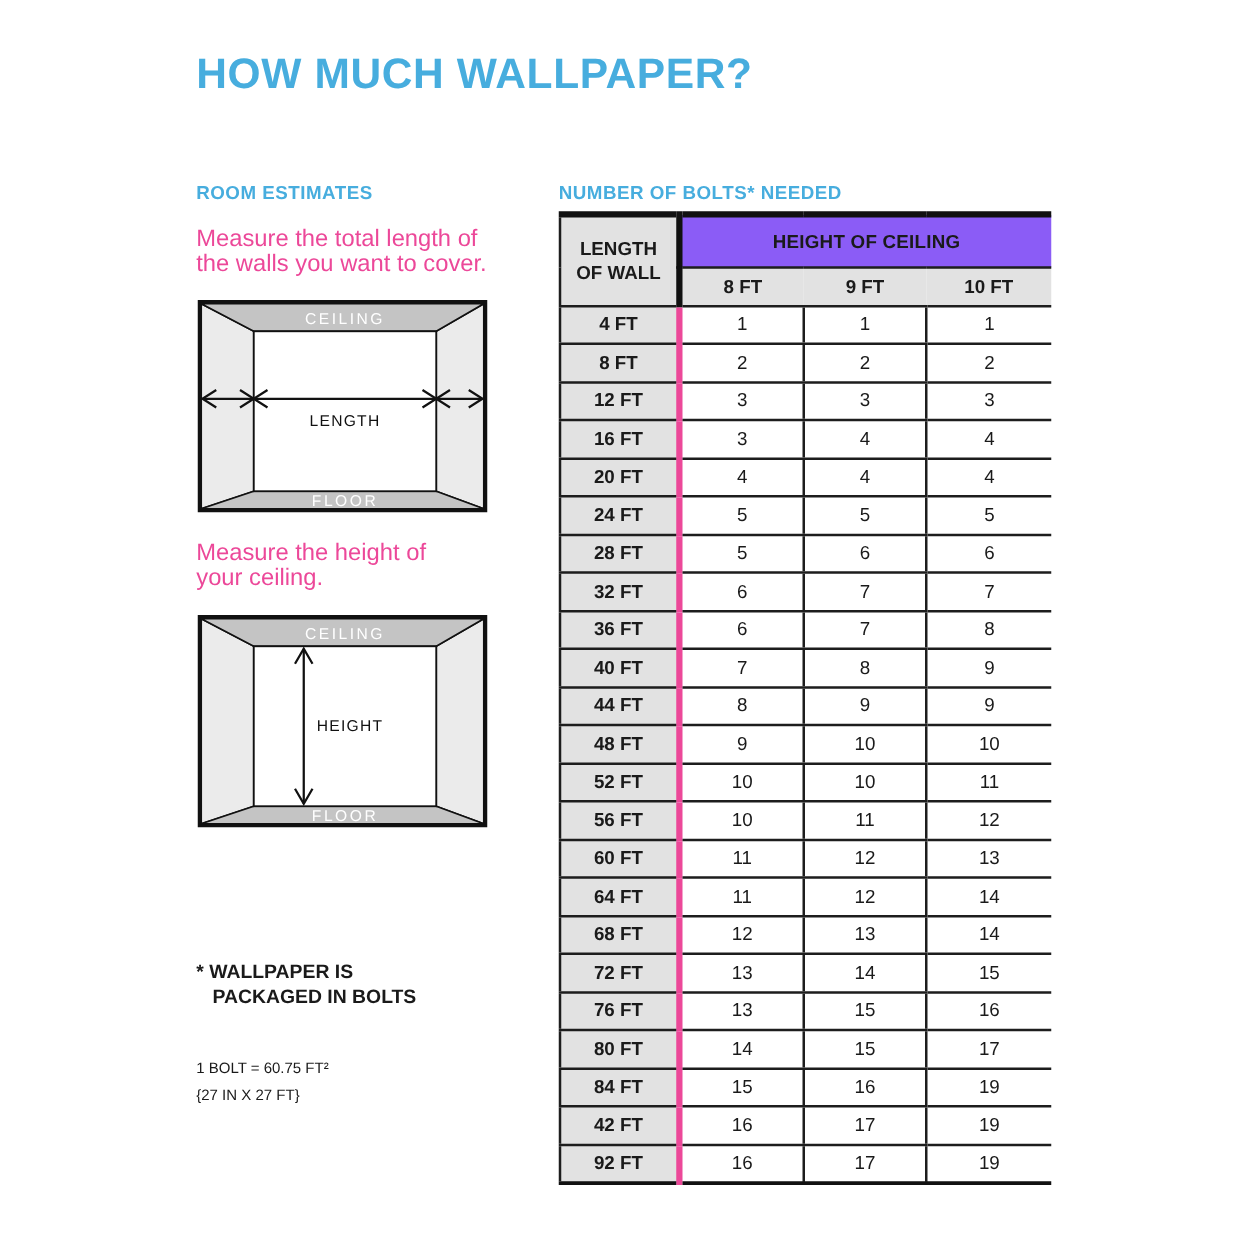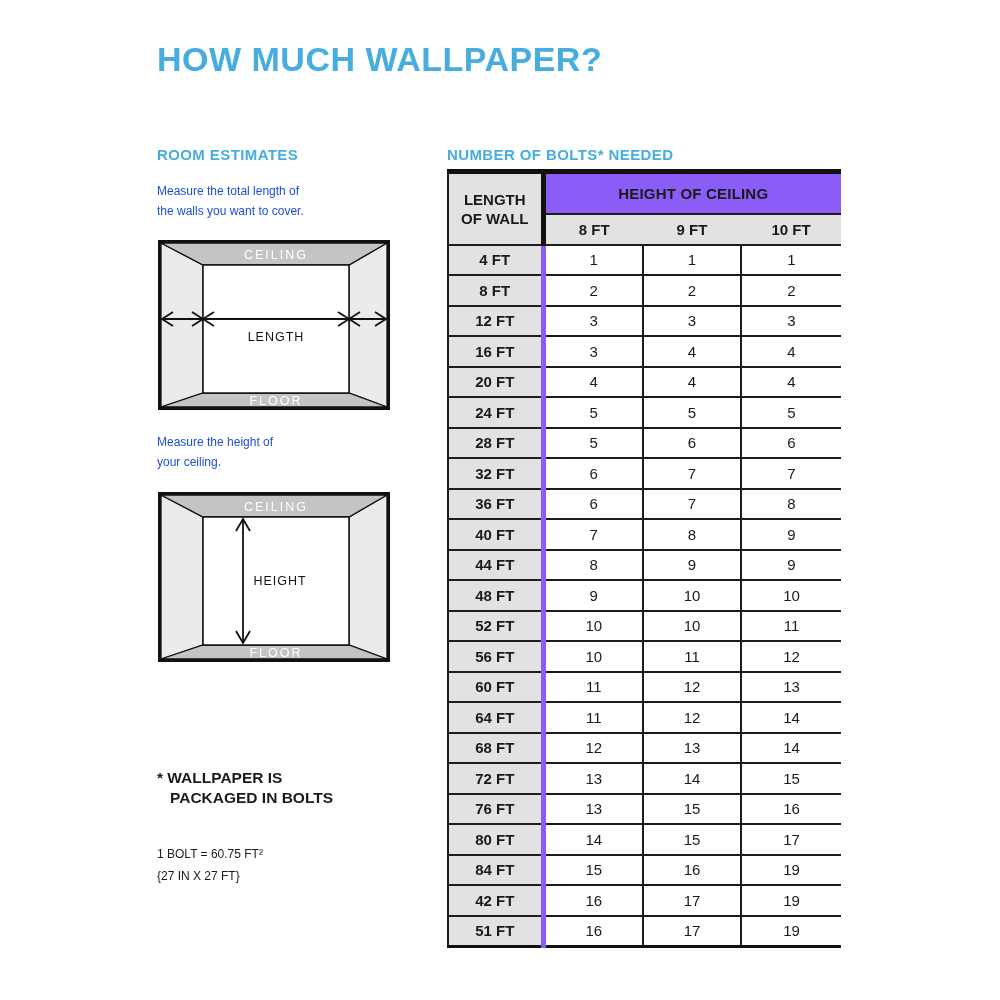--- a/index.html
+++ b/index.html
@@ -24,24 +24,24 @@
   .section-heading {
     font-size: 15px;
     font-weight: bold;
     letter-spacing: 0.4px;
     color: #47ADDE;
   }
   .left-heading { position: absolute; left: 157px; top: 146px; }
   .para {
     position: absolute;
     left: 157px;
-    font-size: 12px;
+    font-size: 19px;
     line-height: 19.5px;
     white-space: pre-line;
-    color: #1d4ed8;
+    color: #ec4899;
   }
   .para-1 { top: 182px; }
   .para-2 { top: 433px; }
   .para-3 { top: 684px; }
   .diagram { position: absolute; left: 158px; width: 232px; height: 170px; }
   .diagram-1 { top: 240px; }
   .diagram-2 { top: 492px; }
   .footnote {
     position: absolute;
     left: 157px;
@@ -97,21 +97,21 @@
   }
   tr.sub-row th {
     background: #E2E2E2;
     border-bottom: 2px solid #1d1d1d;
     height: 31px;
     font-weight: bold;
   }
   tbody td { height: 30.5px; border-bottom: 2px solid #1d1d1d; }
   tbody td.wall {
     background: #E2E2E2;
-    border-right: 5px solid #8b5cf6;
+    border-right: 5px solid #ec4899;
     font-weight: bold;
   }
   tbody td.v-sep { border-left: 2px solid #1d1d1d; }
   svg text { font-family: "Liberation Sans", "DejaVu Sans", sans-serif; }
 </style>
 </head>
 <body>
 
 <div class="page">
 
@@ -323,21 +323,21 @@
             <td class="v-sep">16</td>
             <td class="v-sep">19</td>
           </tr>
           <tr>
             <td class="wall">42 FT</td>
             <td>16</td>
             <td class="v-sep">17</td>
             <td class="v-sep">19</td>
           </tr>
           <tr>
-            <td class="wall">51 FT</td>
+            <td class="wall">92 FT</td>
             <td>16</td>
             <td class="v-sep">17</td>
             <td class="v-sep">19</td>
           </tr>
         </tbody>
     </table>
   </div>
 
 </div>
 

